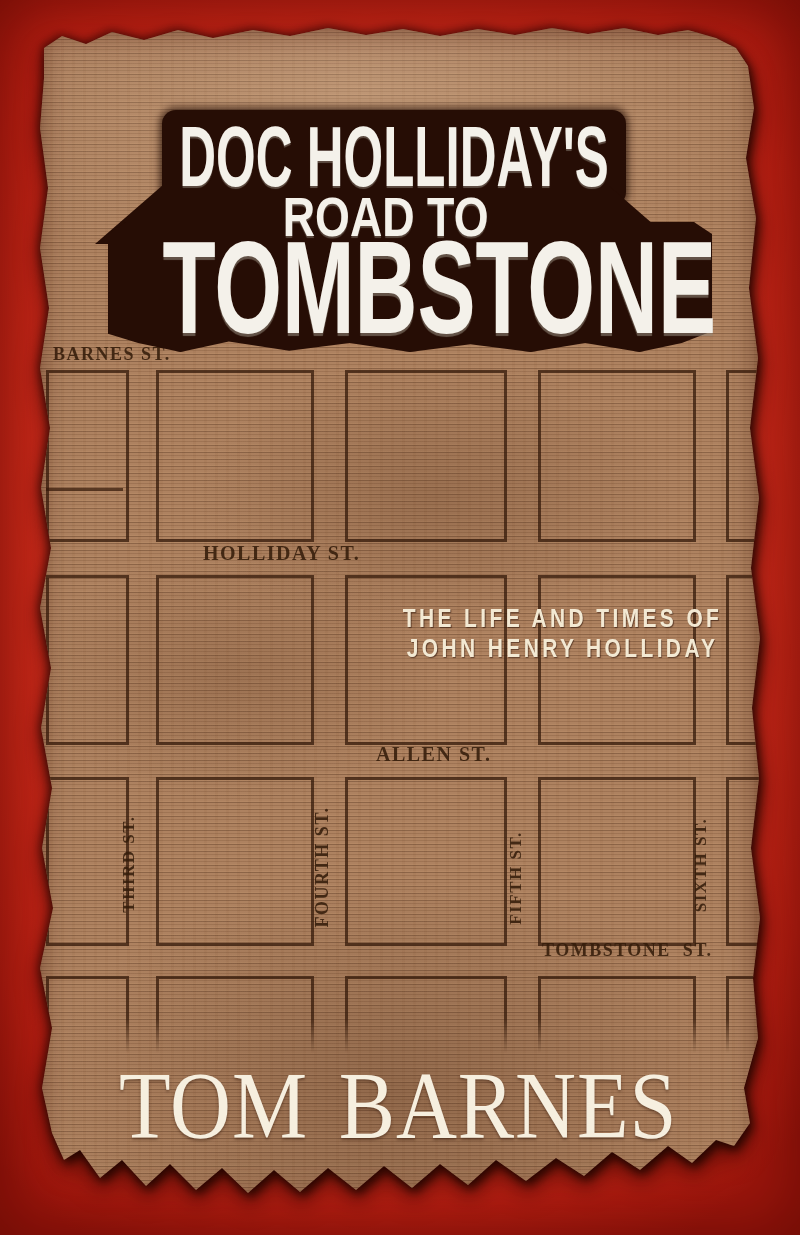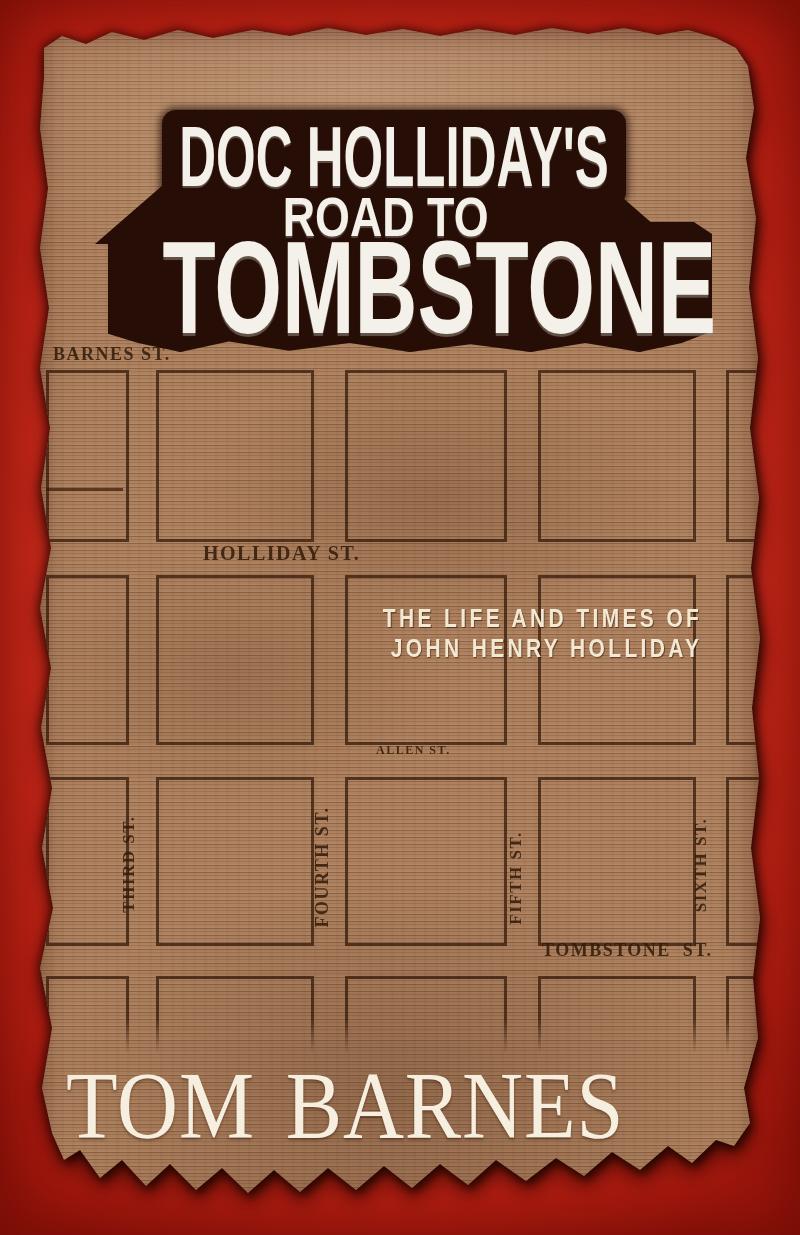--- a/index.html
+++ b/index.html
@@ -77,29 +77,29 @@
   .t1>span{font-size:85px;transform:scaleX(0.60);letter-spacing:0px;
     text-shadow:0 2px 1px rgba(140,130,118,0.55);}
   .t2{left:67px;top:170px;width:581px;height:56px;text-align:right;}
   .t2>span{font-size:56px;transform:scaleX(0.80);
     text-shadow:0 2px 1px rgba(140,130,118,0.5);}
   .t3{left:80px;top:206px;width:604px;height:126px;margin-left:29px;}
   .t3>span{font-size:132px;transform:scaleX(0.66);
     text-shadow:0 3px 1px rgba(150,140,125,0.55);}
 
   
-  .subtitle{position:absolute;right:66px;top:585px;text-align:right;
+  .subtitle{position:absolute;right:46px;top:585px;text-align:center;
     color:#f3e9d3;font-weight:bold;line-height:30px;
     text-shadow:1px 1px 1px rgba(40,15,5,0.55);}
   .subtitle .sub-line{font-size:25px;letter-spacing:4px;transform:scaleX(0.84);
     transform-origin:right center;white-space:nowrap;}
 
   
   .author{position:absolute;left:0;top:1032px;width:740px;height:110px;
-    display:flex;align-items:center;}
+    display:flex;align-items:center;justify-content:center;}
   .author>span{display:inline-block;font-family:"Liberation Serif", serif;
     font-size:96px;color:#f6efdf;transform:scaleX(0.88);white-space:nowrap;
     text-shadow:0 2px 3px rgba(40,15,5,0.4);letter-spacing:1px;word-spacing:10px;}
 </style>
 </head>
 <body>
 
 <div id="stage">
   <div class="paper-shadow">
     <div class="paper">
@@ -123,21 +123,21 @@
           <div class="block no-bottom" style="left: 18px; top: 958px; width: 77px; height: 74px;"></div>
           <div class="block no-bottom" style="left: 128px; top: 958px; width: 152px; height: 74px;"></div>
           <div class="block no-bottom" style="left: 317px; top: 958px; width: 156px; height: 74px;"></div>
           <div class="block no-bottom" style="left: 510px; top: 958px; width: 152px; height: 74px;"></div>
           <div class="block no-right no-bottom" style="left: 698px; top: 958px; width: 50px; height: 74px;"></div>
         </div>
       <div class="alley" style="left:18px;top:470px;width:77px;"></div>
 
       <div class="street-label" style="left:25px;top:326px;font-size:18px;">BARNES ST.</div>
       <div class="street-label" style="left:175px;top:524px;font-size:20px;">HOLLIDAY ST.</div>
-      <div class="street-label" style="left:348px;top:725px;font-size:12px;">ALLEN ST.</div>
+      <div class="street-label" style="left:348px;top:725px;font-size:20px;">ALLEN ST.</div>
       <div class="street-label" style="left:514px;top:922px;font-size:18px;white-space:pre;">TOMBSTONE  ST.</div>
 
       <div class="street-label vertical" style="left:41px;top:836px;font-size:17px;">THIRD ST.</div>
       <div class="street-label vertical" style="left:234px;top:839px;font-size:18px;">FOURTH ST.</div>
       <div class="street-label vertical" style="left:428px;top:850px;font-size:17px;">FIFTH ST.</div>
       <div class="street-label vertical" style="left:613px;top:837px;font-size:17px;">SIXTH ST.</div>
 
       <div class="title-shape title-band"></div>
       <div class="title-shape title-trap"></div>
       <div class="title-shape title-tomb"></div>

